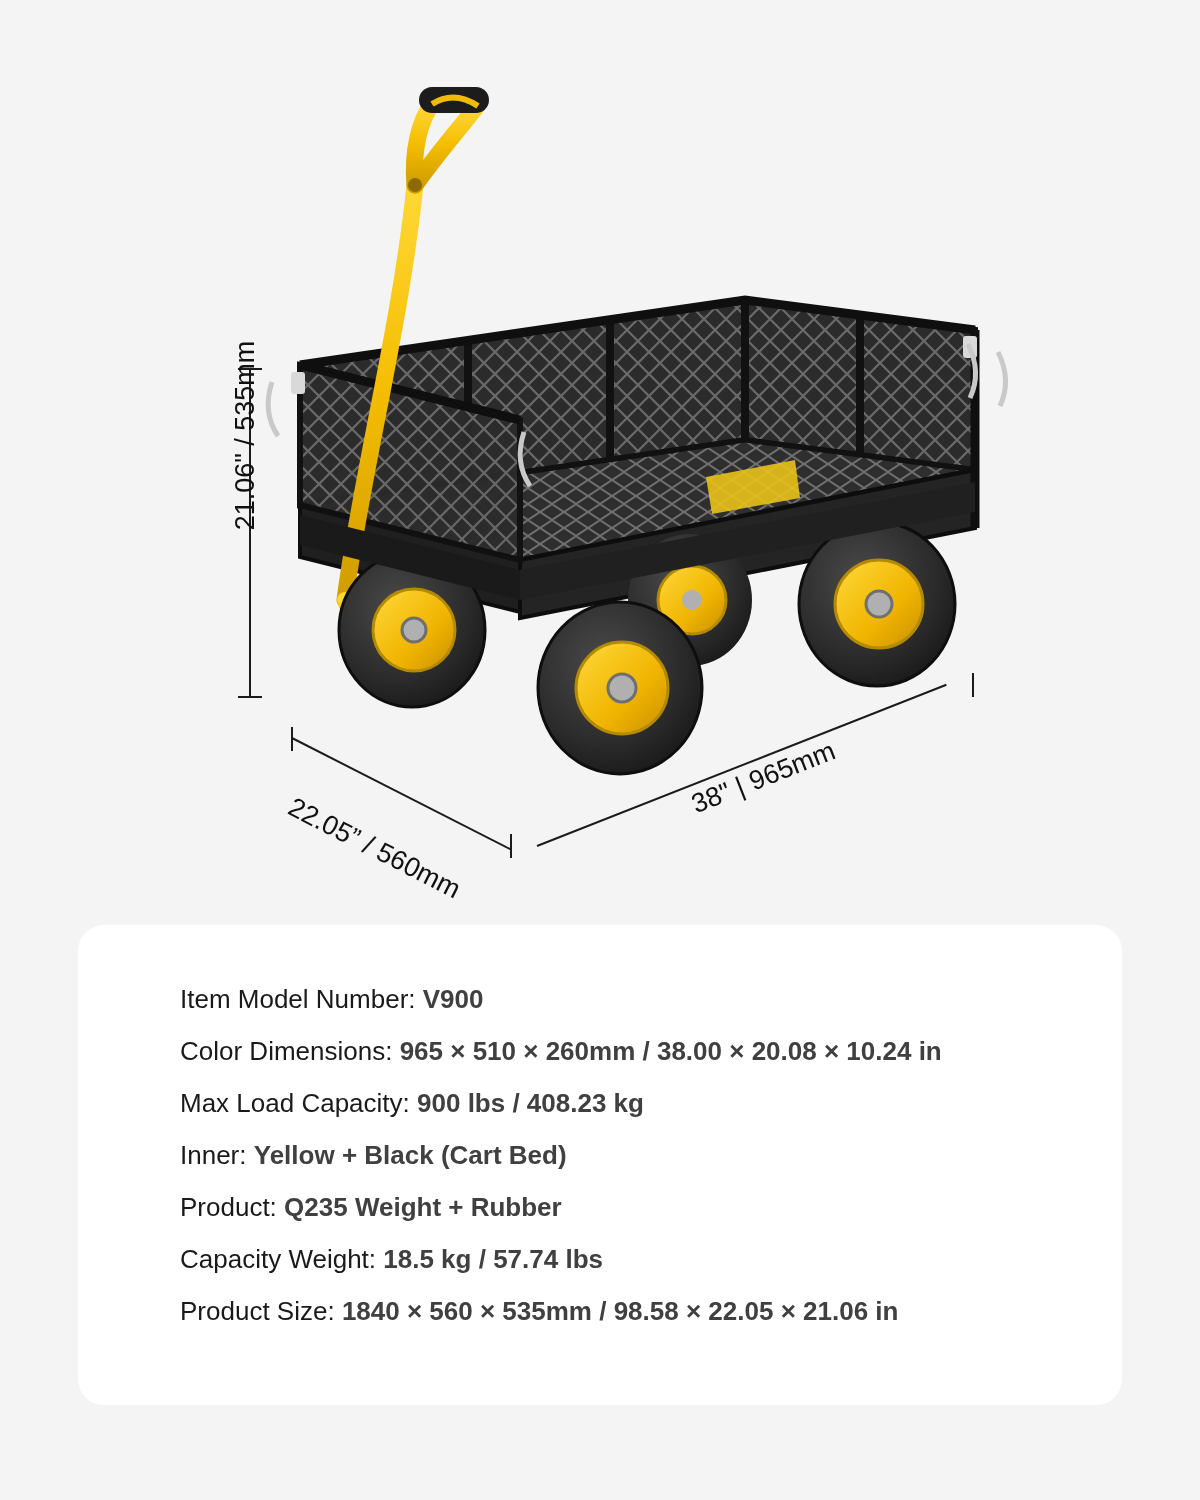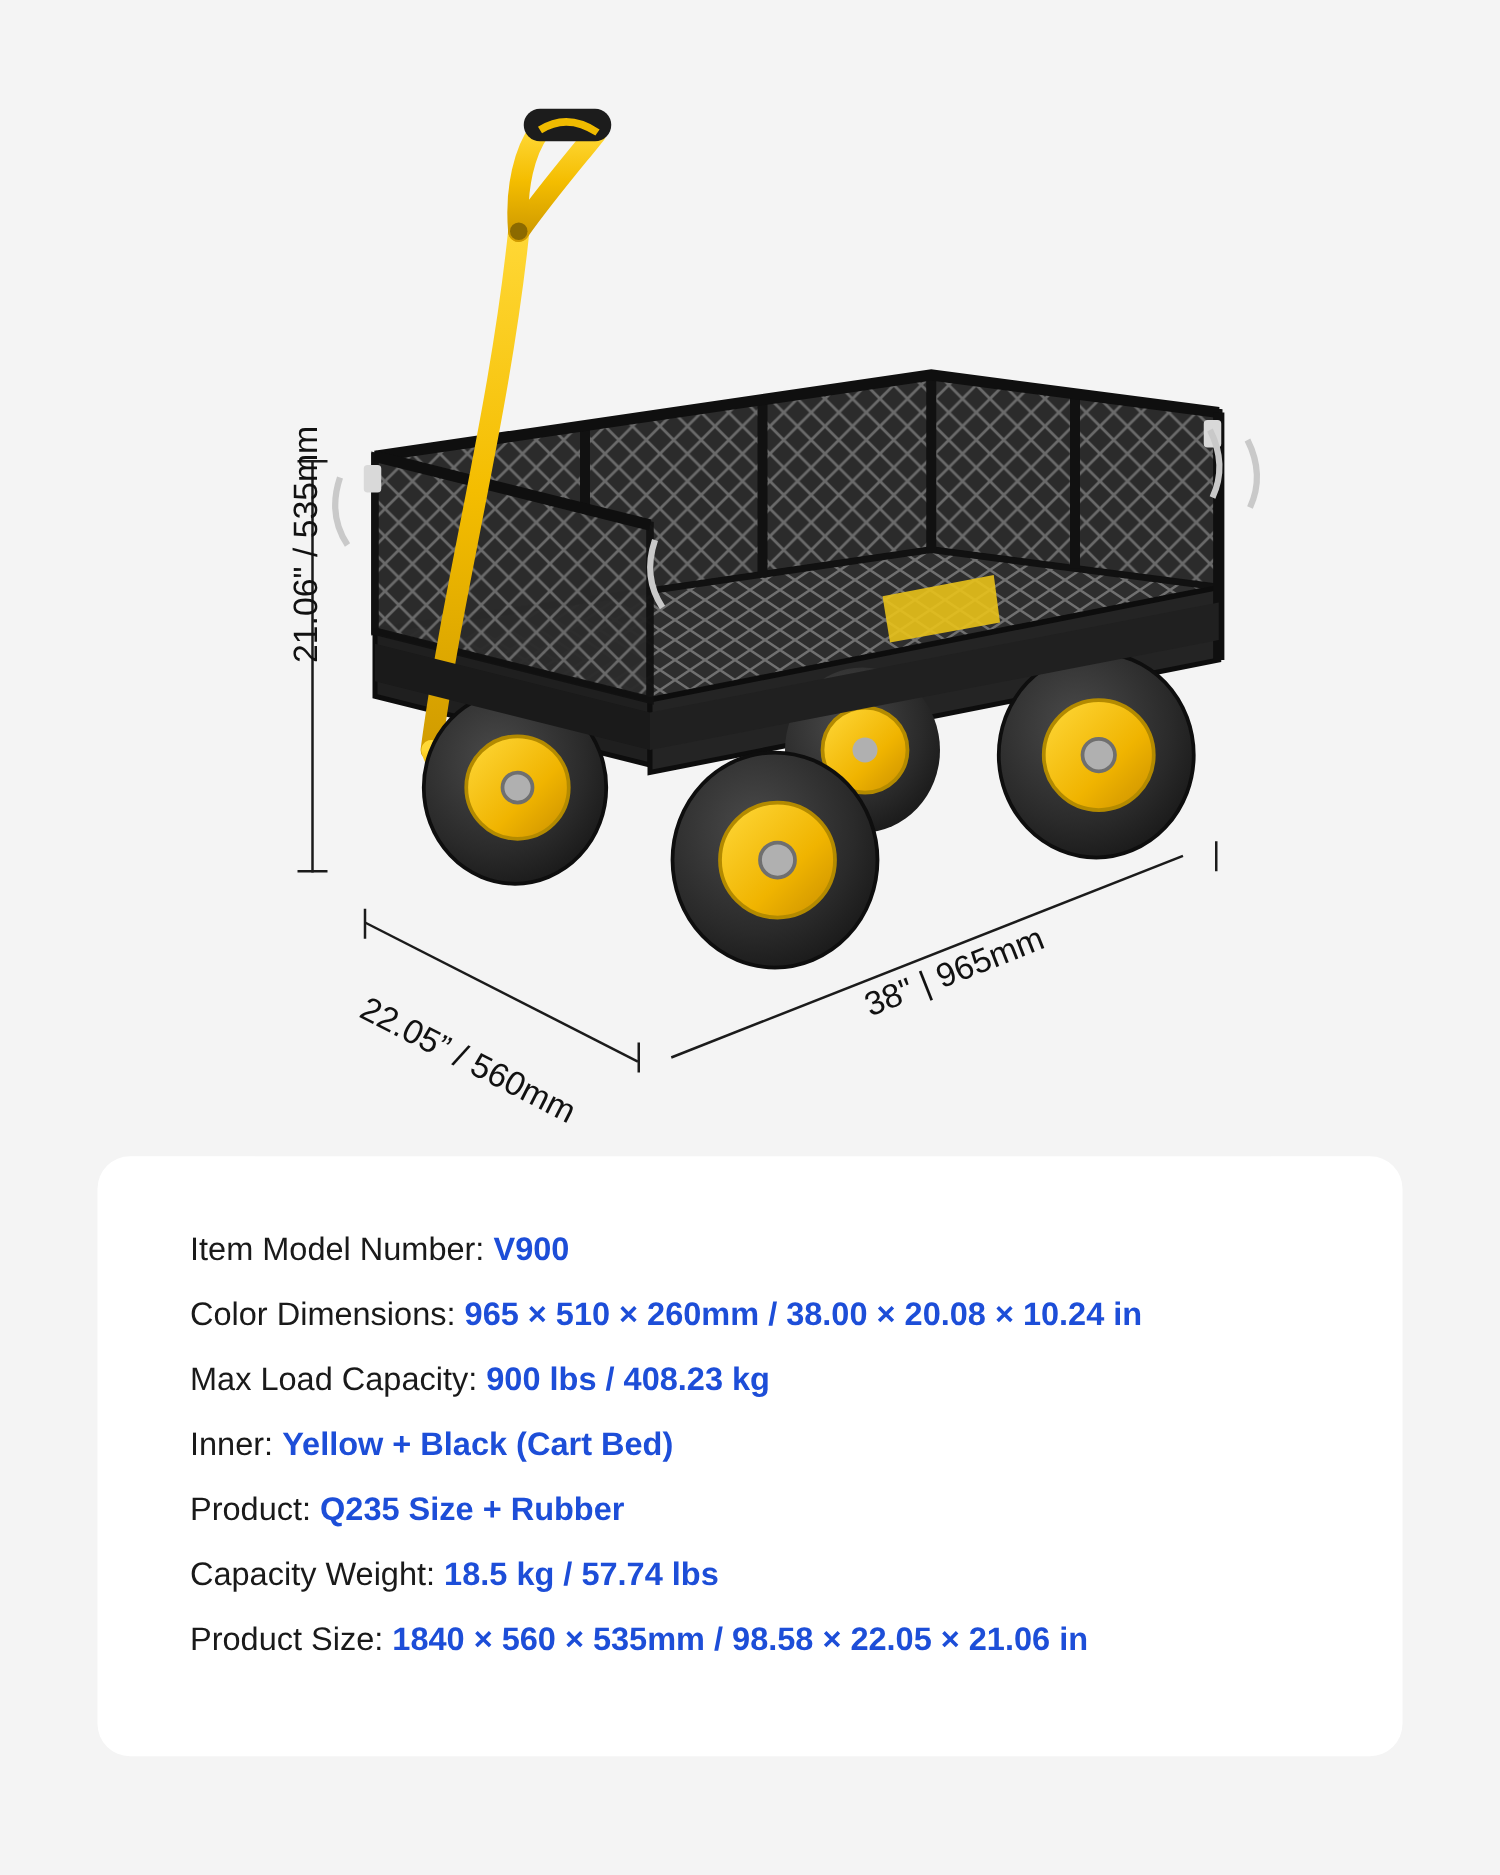--- a/index.html
+++ b/index.html
@@ -145,23 +145,24 @@
   }
   .spec-row {
     font-size: 26px;
     line-height: 52px;
     color: #1a1a1a;
     white-space: nowrap;
   }
   .spec-label {
     color: #1a1a1a;
     font-weight: 400;
+    margin-left: 28px;
   }
   .spec-value {
-    color: #1d4ed8;
+    color: #404040;
     font-weight: 700;
   }
   svg { display: block; }
 </style>
 </head>
 <body>
 
 <div class="page">
 
   <div class="illustration">
@@ -311,21 +312,21 @@
       <span class="spec-value">900 lbs / 408.23 kg</span>
     </div>
 
     <div class="spec-row">
       <span class="spec-label">Inner:</span>
       <span class="spec-value">Yellow + Black (Cart Bed)</span>
     </div>
 
     <div class="spec-row">
       <span class="spec-label">Product:</span>
-      <span class="spec-value">Q235 Size + Rubber</span>
+      <span class="spec-value">Q235 Weight + Rubber</span>
     </div>
 
     <div class="spec-row">
       <span class="spec-label">Capacity Weight:</span>
       <span class="spec-value">18.5 kg / 57.74 lbs</span>
     </div>
 
     <div class="spec-row">
       <span class="spec-label">Product Size:</span>
       <span class="spec-value">1840 × 560 × 535mm / 98.58 × 22.05 × 21.06 in</span>

